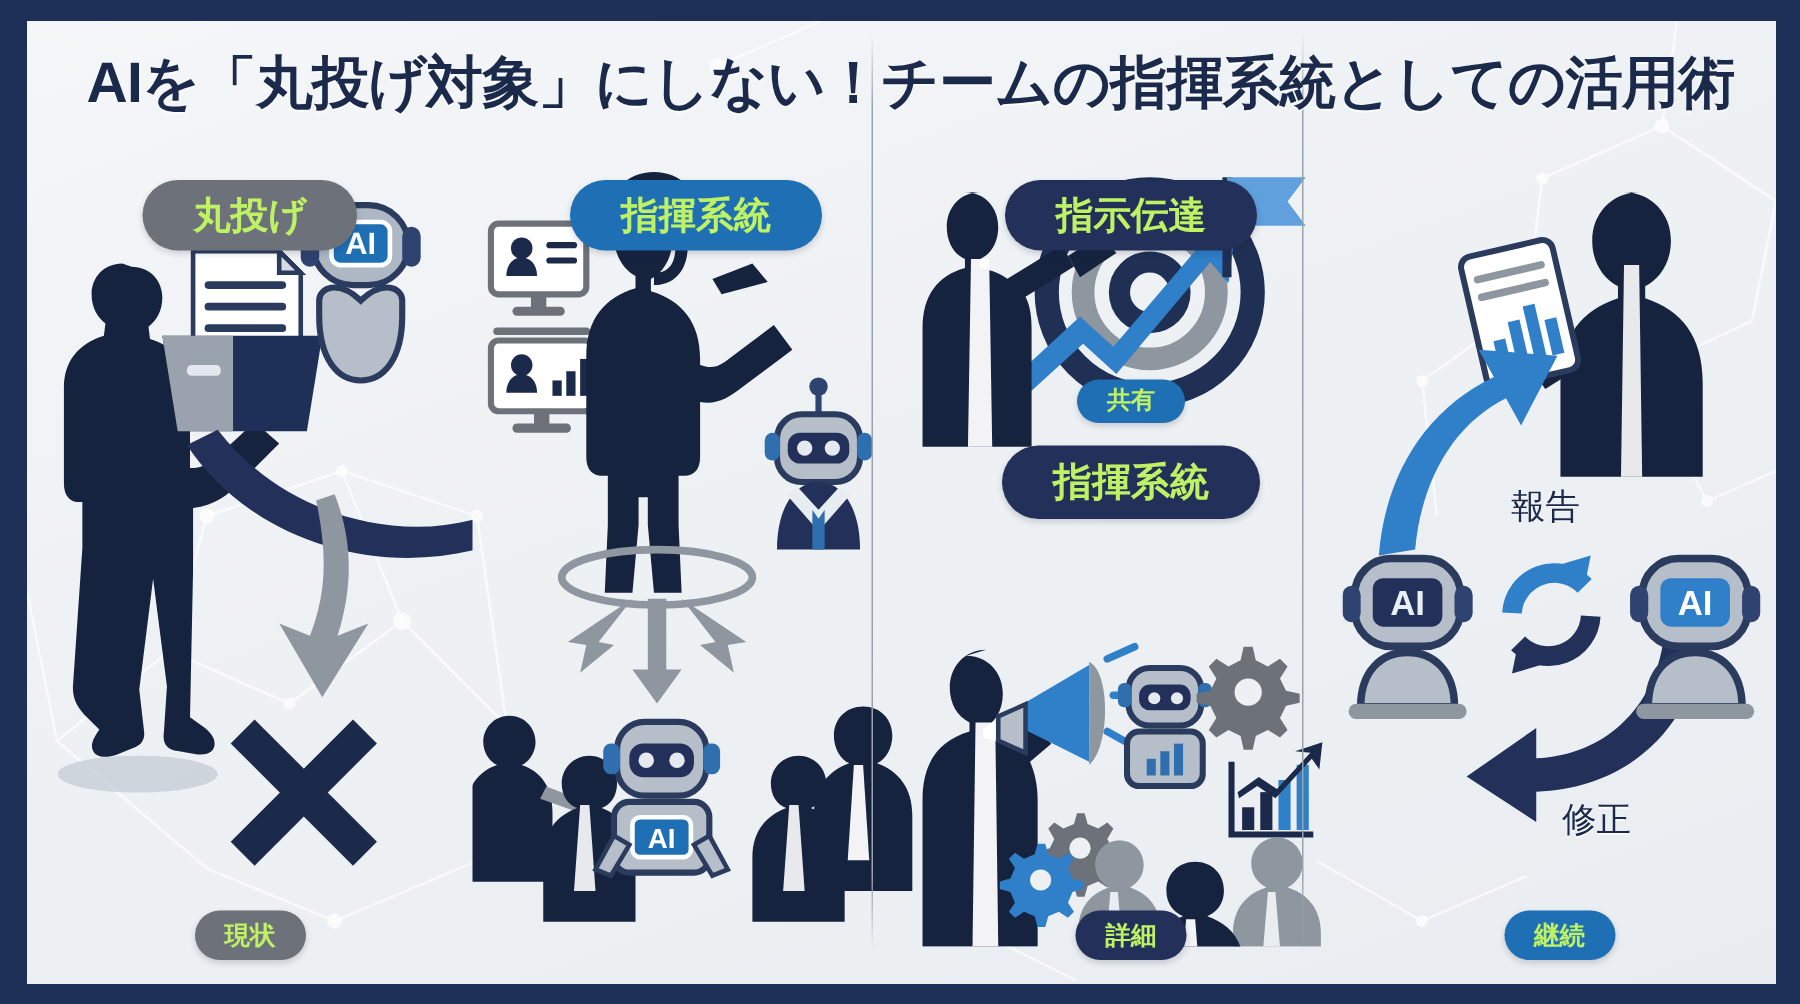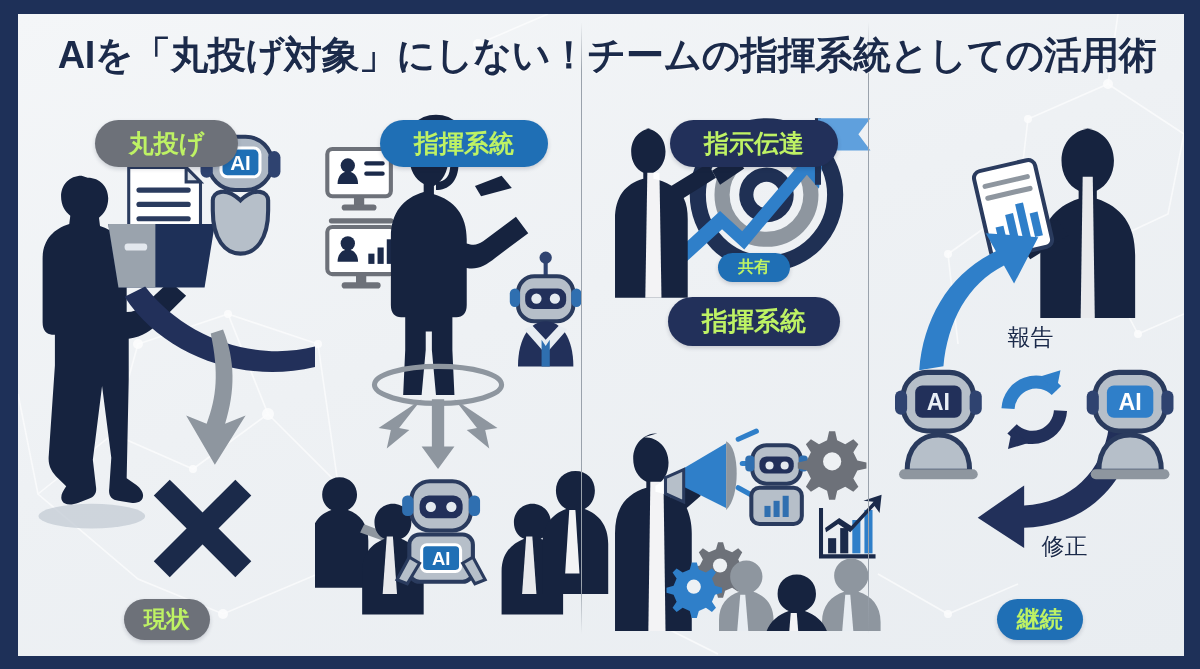--- a/index.html
+++ b/index.html
@@ -58,21 +58,21 @@
   .pill {
     display: inline-block;
     border-radius: 999px;
     color: #bef264;
     font-weight: 700;
     text-align: center;
     box-shadow: 0 2px 4px rgba(20,30,50,.18);
     white-space: nowrap;
   }
   .pill-head { font-size: 25px; padding: 7px 34px; }
-  .pill-foot { font-size: 23px; padding: 5px 20px; }
+  .pill-foot { font-size: 17px; padding: 5px 20px; }
   .pill-mid  { font-size: 16px; padding: 4px 20px; }
   .pill-mid-lg { font-size: 26px; padding: 7px 34px; }
   .c-gray { background: #6d7179; }
   .c-blue { background: #1f6fb5; }
   .c-navy { background: #22305a; }
 
   .head-row {
     position: absolute; top: 14px; left: 0; right: 0; text-align: center; z-index: 4;
   }
   .foot-row {
@@ -411,20 +411,23 @@
           </g>
         </svg>
 
         <div style="position:absolute; top:147px; left:0; right:0; text-align:center; z-index:4;">
           <span class="pill pill-mid c-blue">共有</span>
         </div>
         <div style="position:absolute; top:191px; left:0; right:0; text-align:center; z-index:4;">
           <span class="pill pill-mid-lg c-navy">指揮系統</span>
         </div>
 
+        <div class="foot-row">
+          <span class="pill pill-foot c-navy">詳細</span>
+        </div>
       </div>
 
       <div class="col c4">
 
         <svg class="art" viewBox="0 0 286 520">
 
           <g fill="#16233f">
             <path d="M196 22 c-18 0 -31 14 -31 32 c0 14 7 25 17 30 l0 8 c-24 8 -38 25 -38 56 l0 62 l94 0
                      l0 -62 c0 -31 -14 -48 -38 -56 l0 -8 c10 -5 17 -16 17 -30 c0 -18 -13 -32 -31 -32 z"></path>
             <path d="M160 112 l-36 26 l10 14 l38 -24 z"></path>

